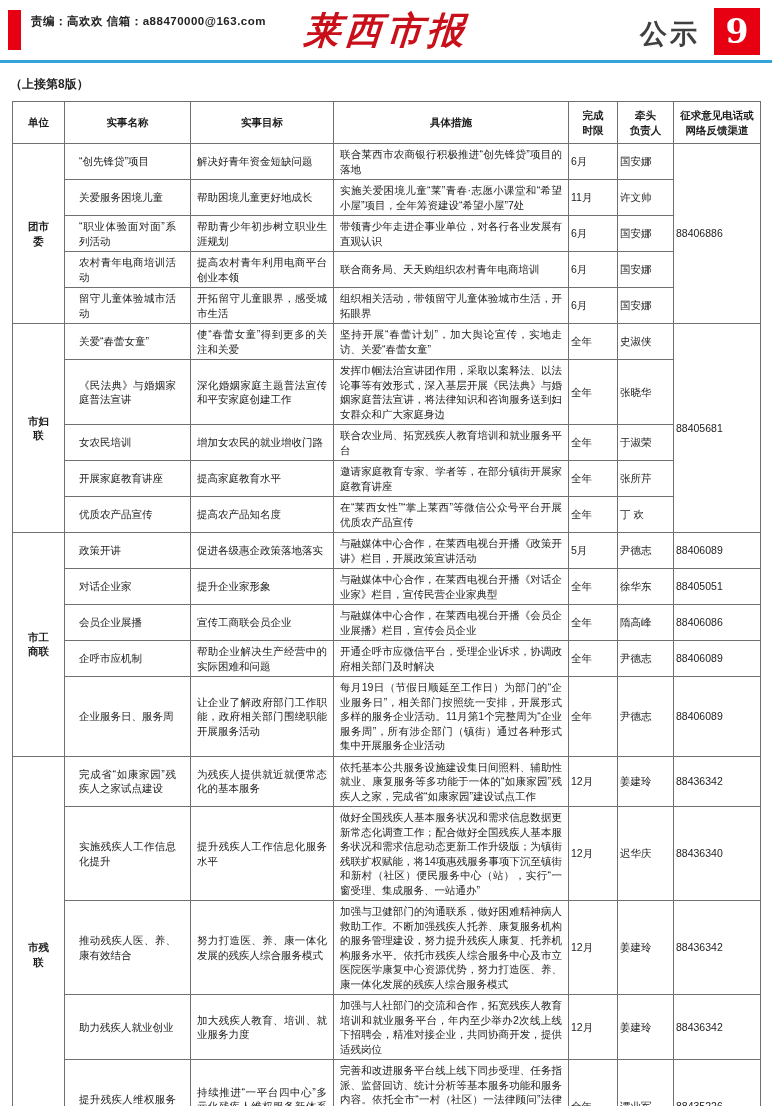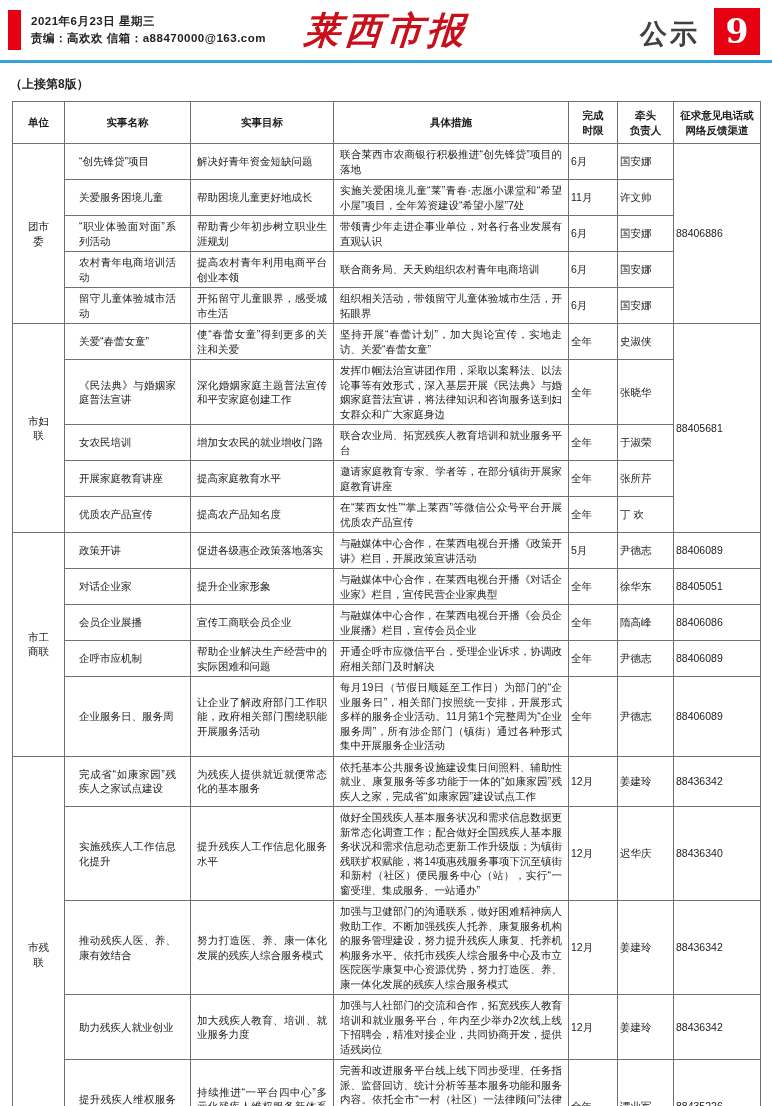--- a/index.html
+++ b/index.html
@@ -66,33 +66,32 @@
     white-space:pre-line; padding:6px 2px;
     height:40px;
   }
   .col-unit     { width:52px; }
   .col-name     { width:126px; }
   .col-goal     { width:143px; }
   .col-measures { width:235px; }
   .col-deadline { width:49px; }
   .col-leader   { width:56px; }
   .col-phone    { width:87px; }
-  td.td-unit   { text-align:center; padding:2px 15px; font-weight:normal; }
+  td.td-unit   { text-align:center; padding:2px 15px; font-weight:bold; }
   td.td-name   { text-align:justify; padding:3px 14px; }
   td.td-goal   { text-align:justify; padding:3px 6px;margin-left:48px; }
   td.td-meas   { text-align:justify; padding:3px 6px; }
   td.td-center { text-align:left; padding:3px 2px; }
 </style>
 </head>
 <body>
 
 <div class="top-header">
   <div class="red-bar"></div>
   <div class="issue-info">
-    <div>2021年6月23日 星期三</div>
     <div>责编：高欢欢 信箱：a88470000@163.com</div>
   </div>
   <div class="masthead">莱西市报</div>
   <div class="section-label">公示</div>
   <div class="page-number-badge">9</div>
   <div class="blue-rule"></div>
 </div>
 
 <div class="cont-top">（上接第8版）</div>
 

